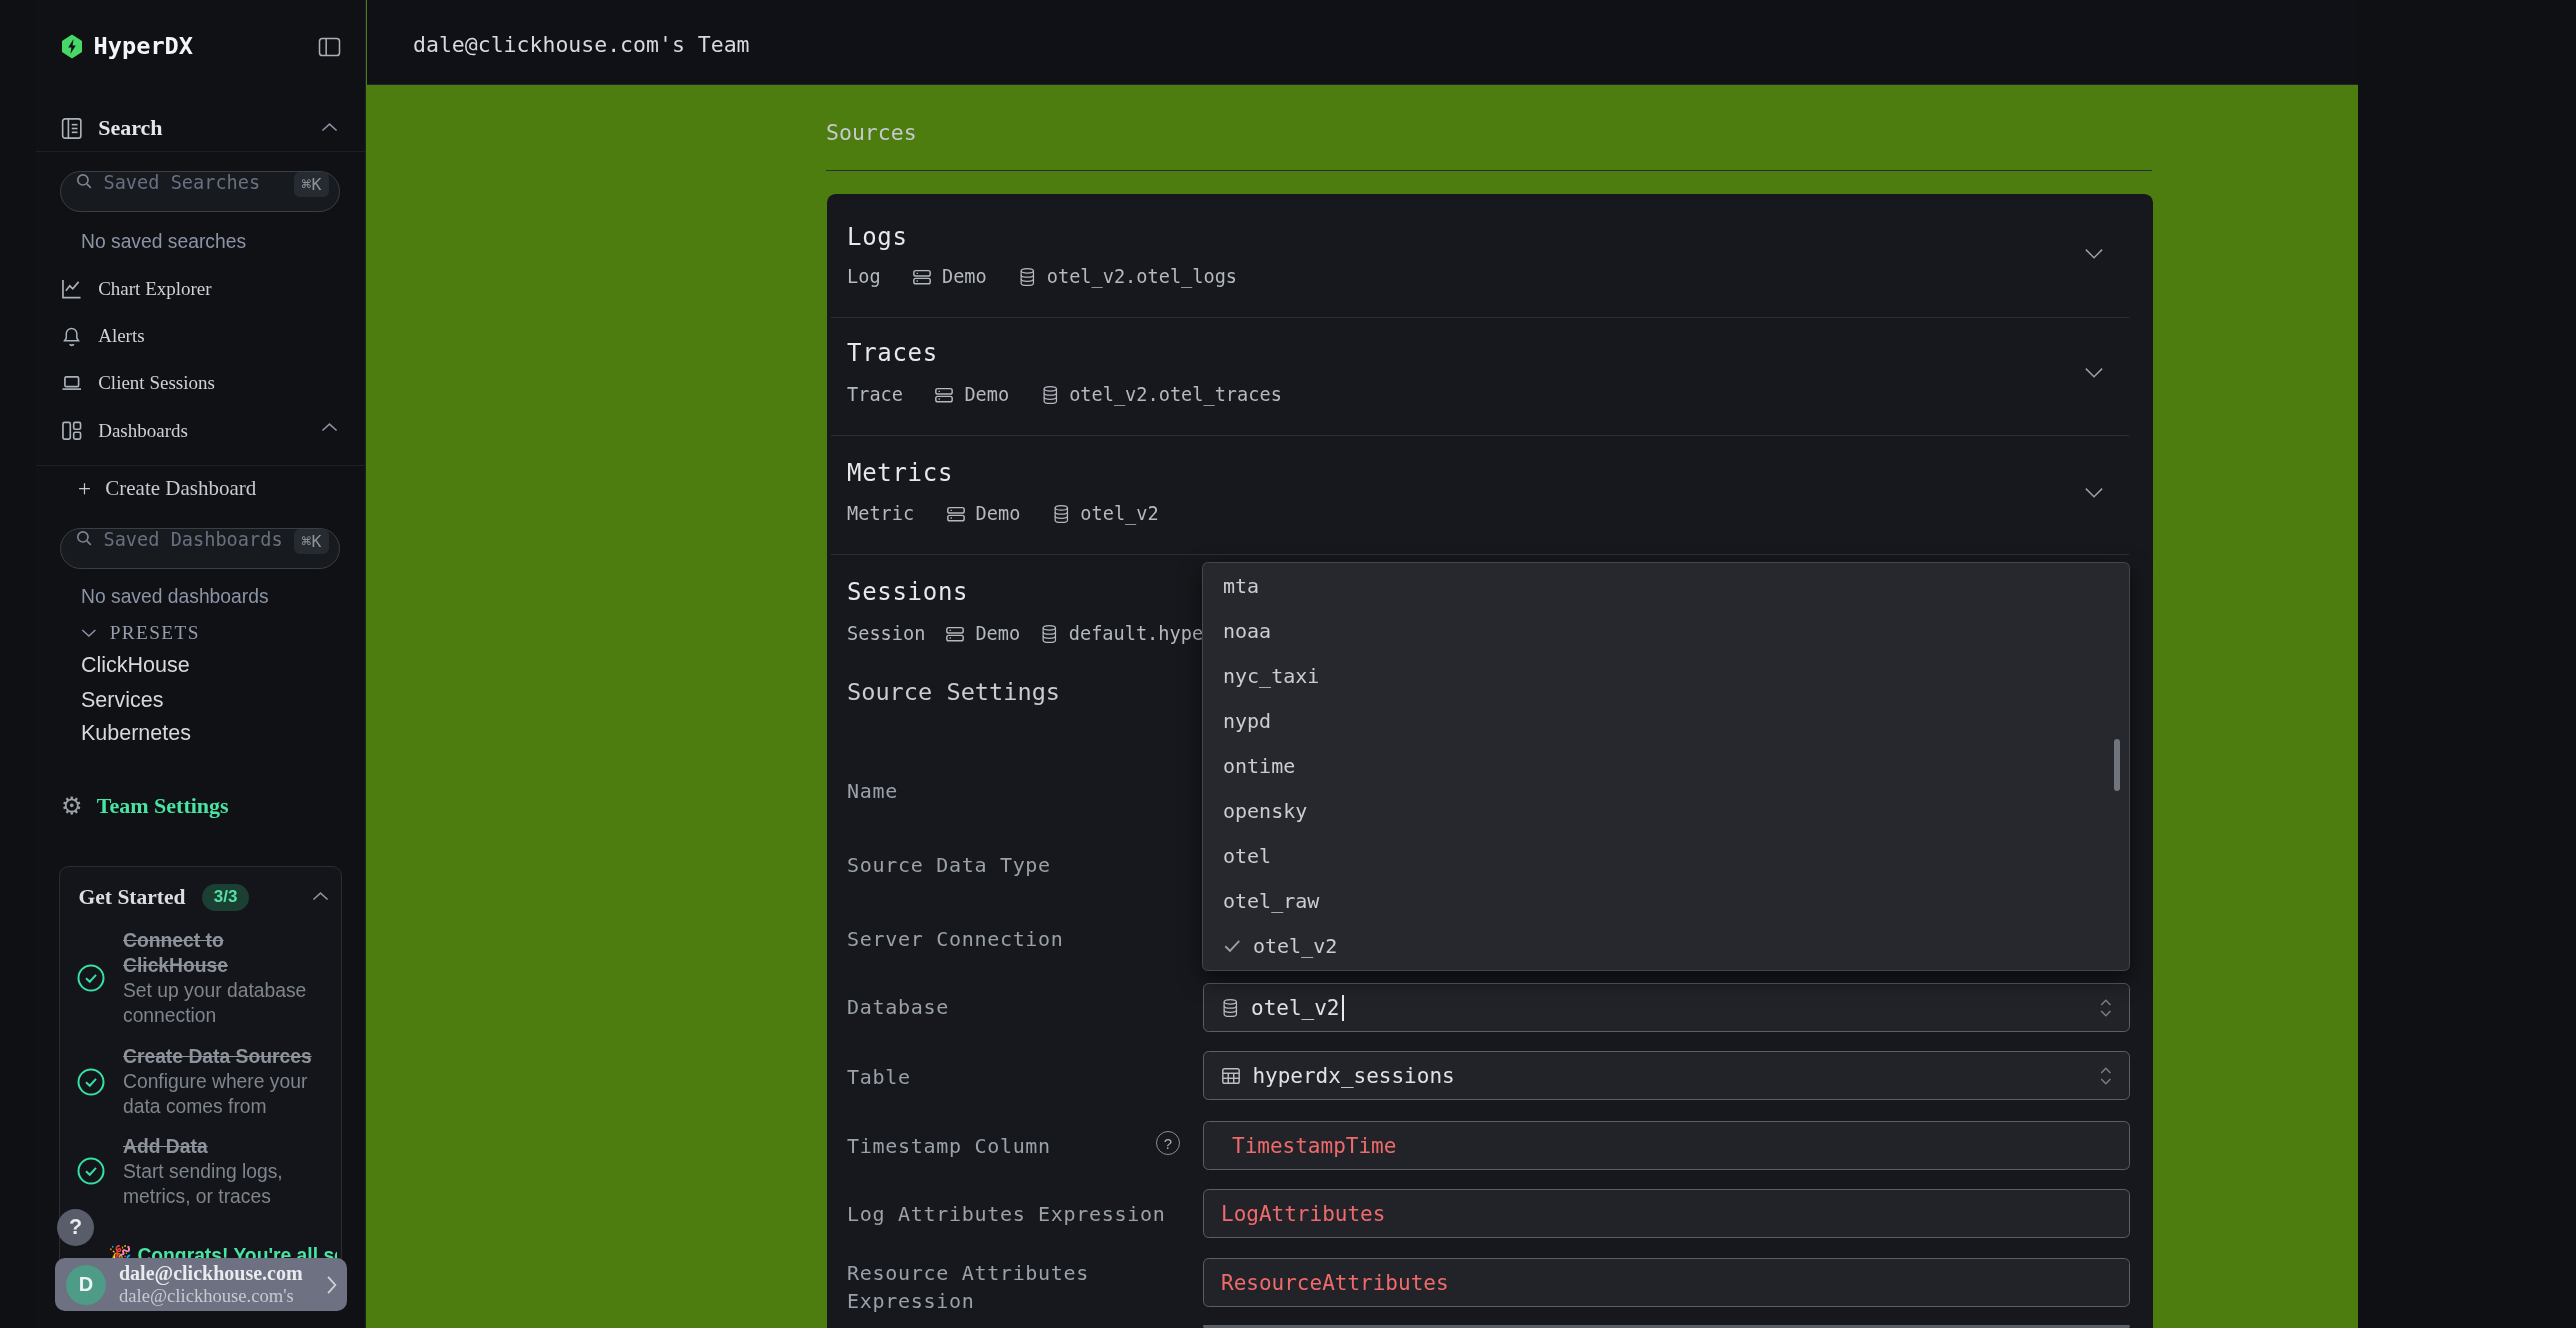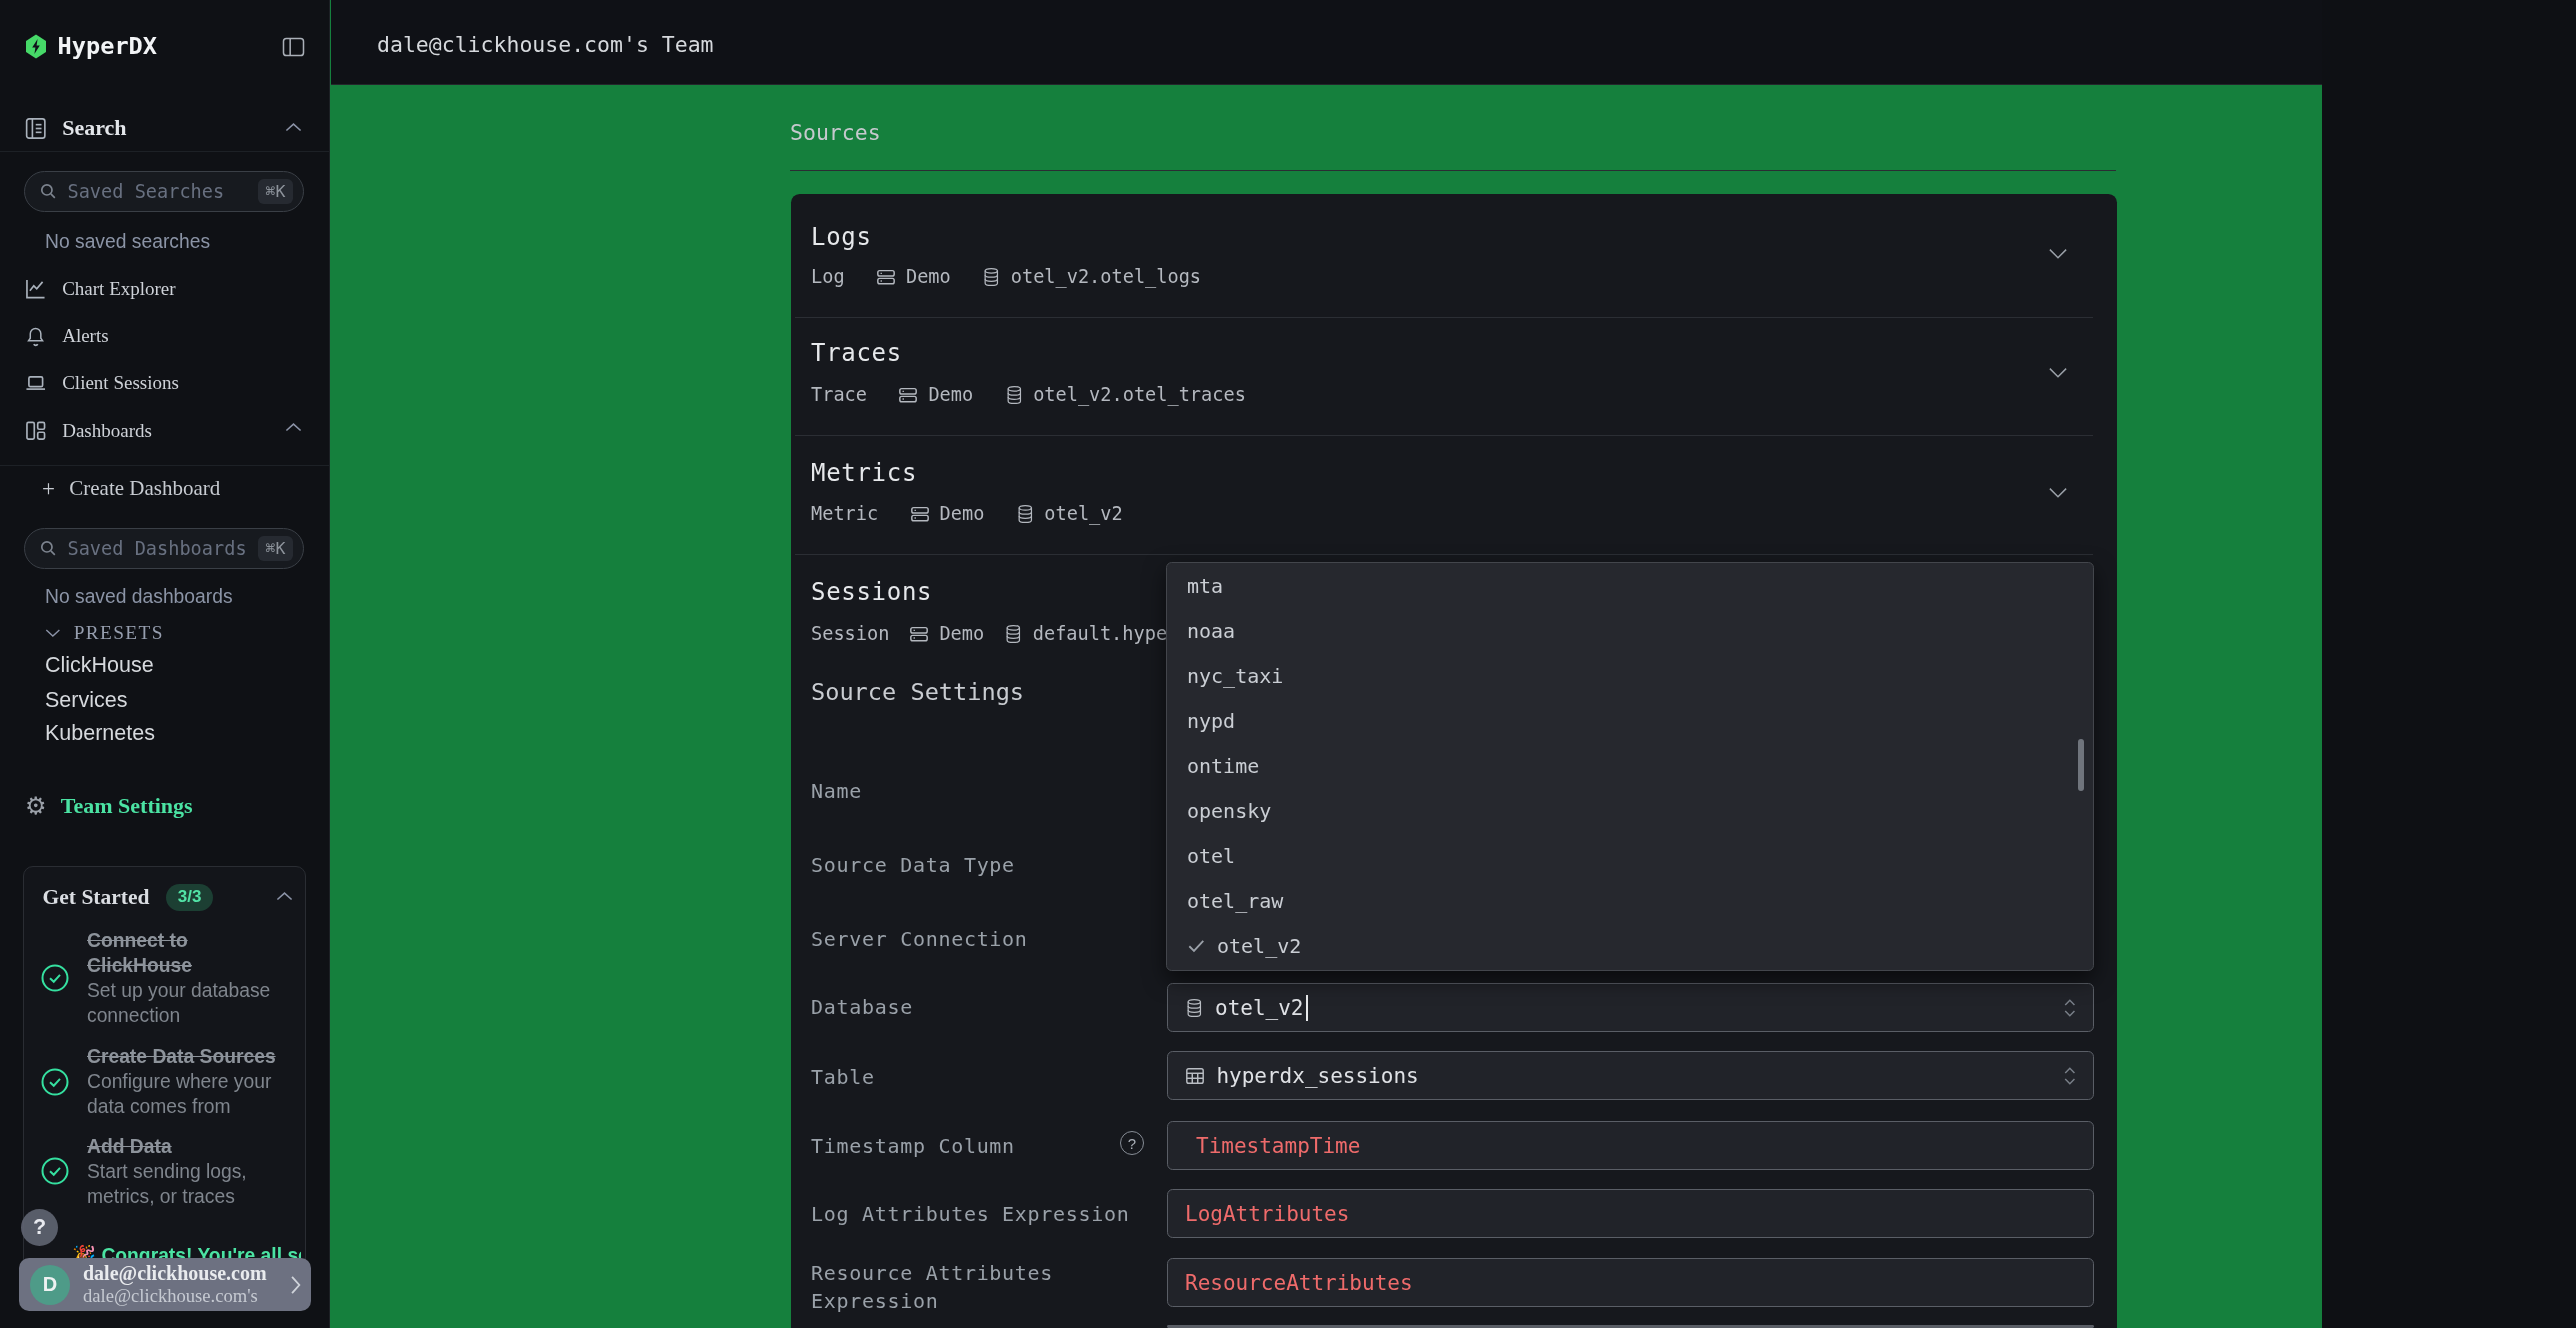--- a/index.html
+++ b/index.html
@@ -1,27 +1,27 @@
 <!DOCTYPE html>
 <html style="font-size:11.4px"><head>
 <meta charset="utf-8">
 <style>
   html,body{margin:0;padding:0;background:#0e1014;}
-  #canvas{position:relative;width:2322px;height:1328px;background:#15803d;overflow:hidden;
-          font-family:"Liberation Sans","DejaVu Sans",sans-serif;color:#c6cacf;}
+  #canvas{position:relative;width:2322px;height:1328px;background:#4d7c0f;overflow:hidden;
+          font-family:"Liberation Sans","DejaVu Sans",sans-serif;color:#c6cacf;margin-left:36px;}
   .abs{position:absolute;}
   .mono{font-family:"DejaVu Sans Mono","Liberation Mono",monospace;}
   .sans{font-family:Liberation Serif, serif;}
   .vcenter{display:flex;align-items:center;}
   svg{display:block;}
   
   #sidebar{left:0;top:0;width:329px;height:1328px;background:#0f1115;border-right:1.4px solid #1d2025;}
   .side-divider{position:absolute;left:0;width:329px;height:1.4px;background:#1d2126;}
   .pill-input{position:absolute;left:23.6px;width:280px;height:41px;border:1.4px solid #3a3f46;border-radius:21px;
-              background:#171a1f;display:flex;align-items:center;box-sizing:border-box;padding:0 10px 0 14.3px;}
+              background:#171a1f;display:flex;align-items:flex-start;box-sizing:border-box;padding:0 10px 0 14.3px;}
   .pill-ph{font-size:18.6px;color:#687080;margin-left:10px;flex:1;white-space:nowrap;overflow:hidden;}
   .kbd{background:#262a31;color:#8d939b;border-radius:5.7px;font-size:16.5px;padding:2.9px 7.2px;}
   .navlbl{font-size:19px;color:#ced2d8;font-family:Liberation Serif, serif;}
   .muted-empty{font-size:19.3px;color:#8b94a6;}
   .preset-item{font-size:21.5px;color:#d6d9dd;}
   .strike{text-decoration:line-through;}
   
   #getstarted{left:23px;top:866px;width:283px;height:419px;border:1.4px solid #2a2d33;border-radius:10px;
               background:#13151a;box-sizing:border-box;}
   .step-title{font-size:19.3px;font-weight:bold;color:#8d939b;line-height:25px;}

